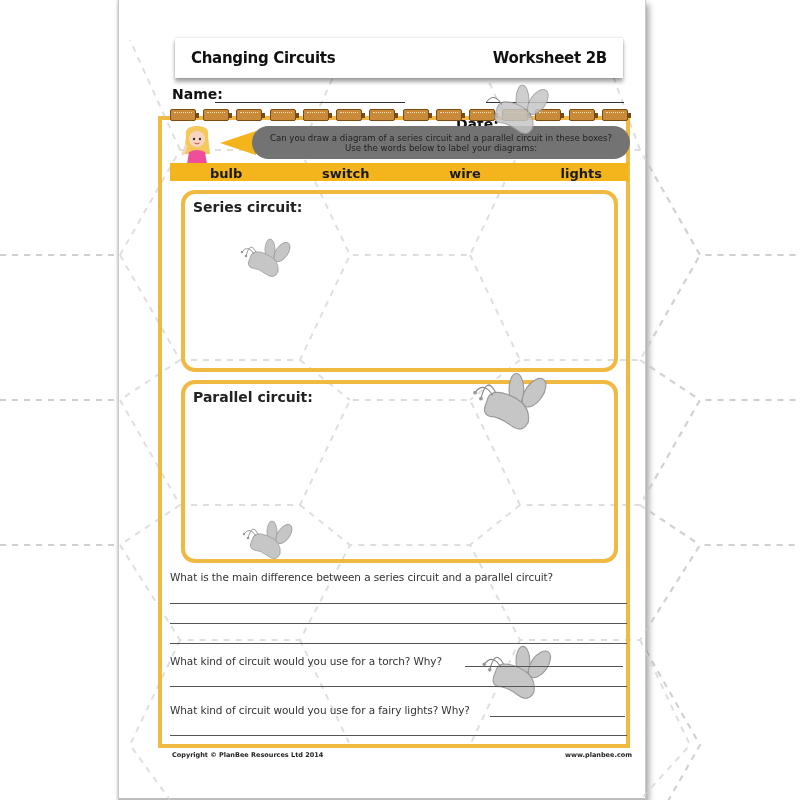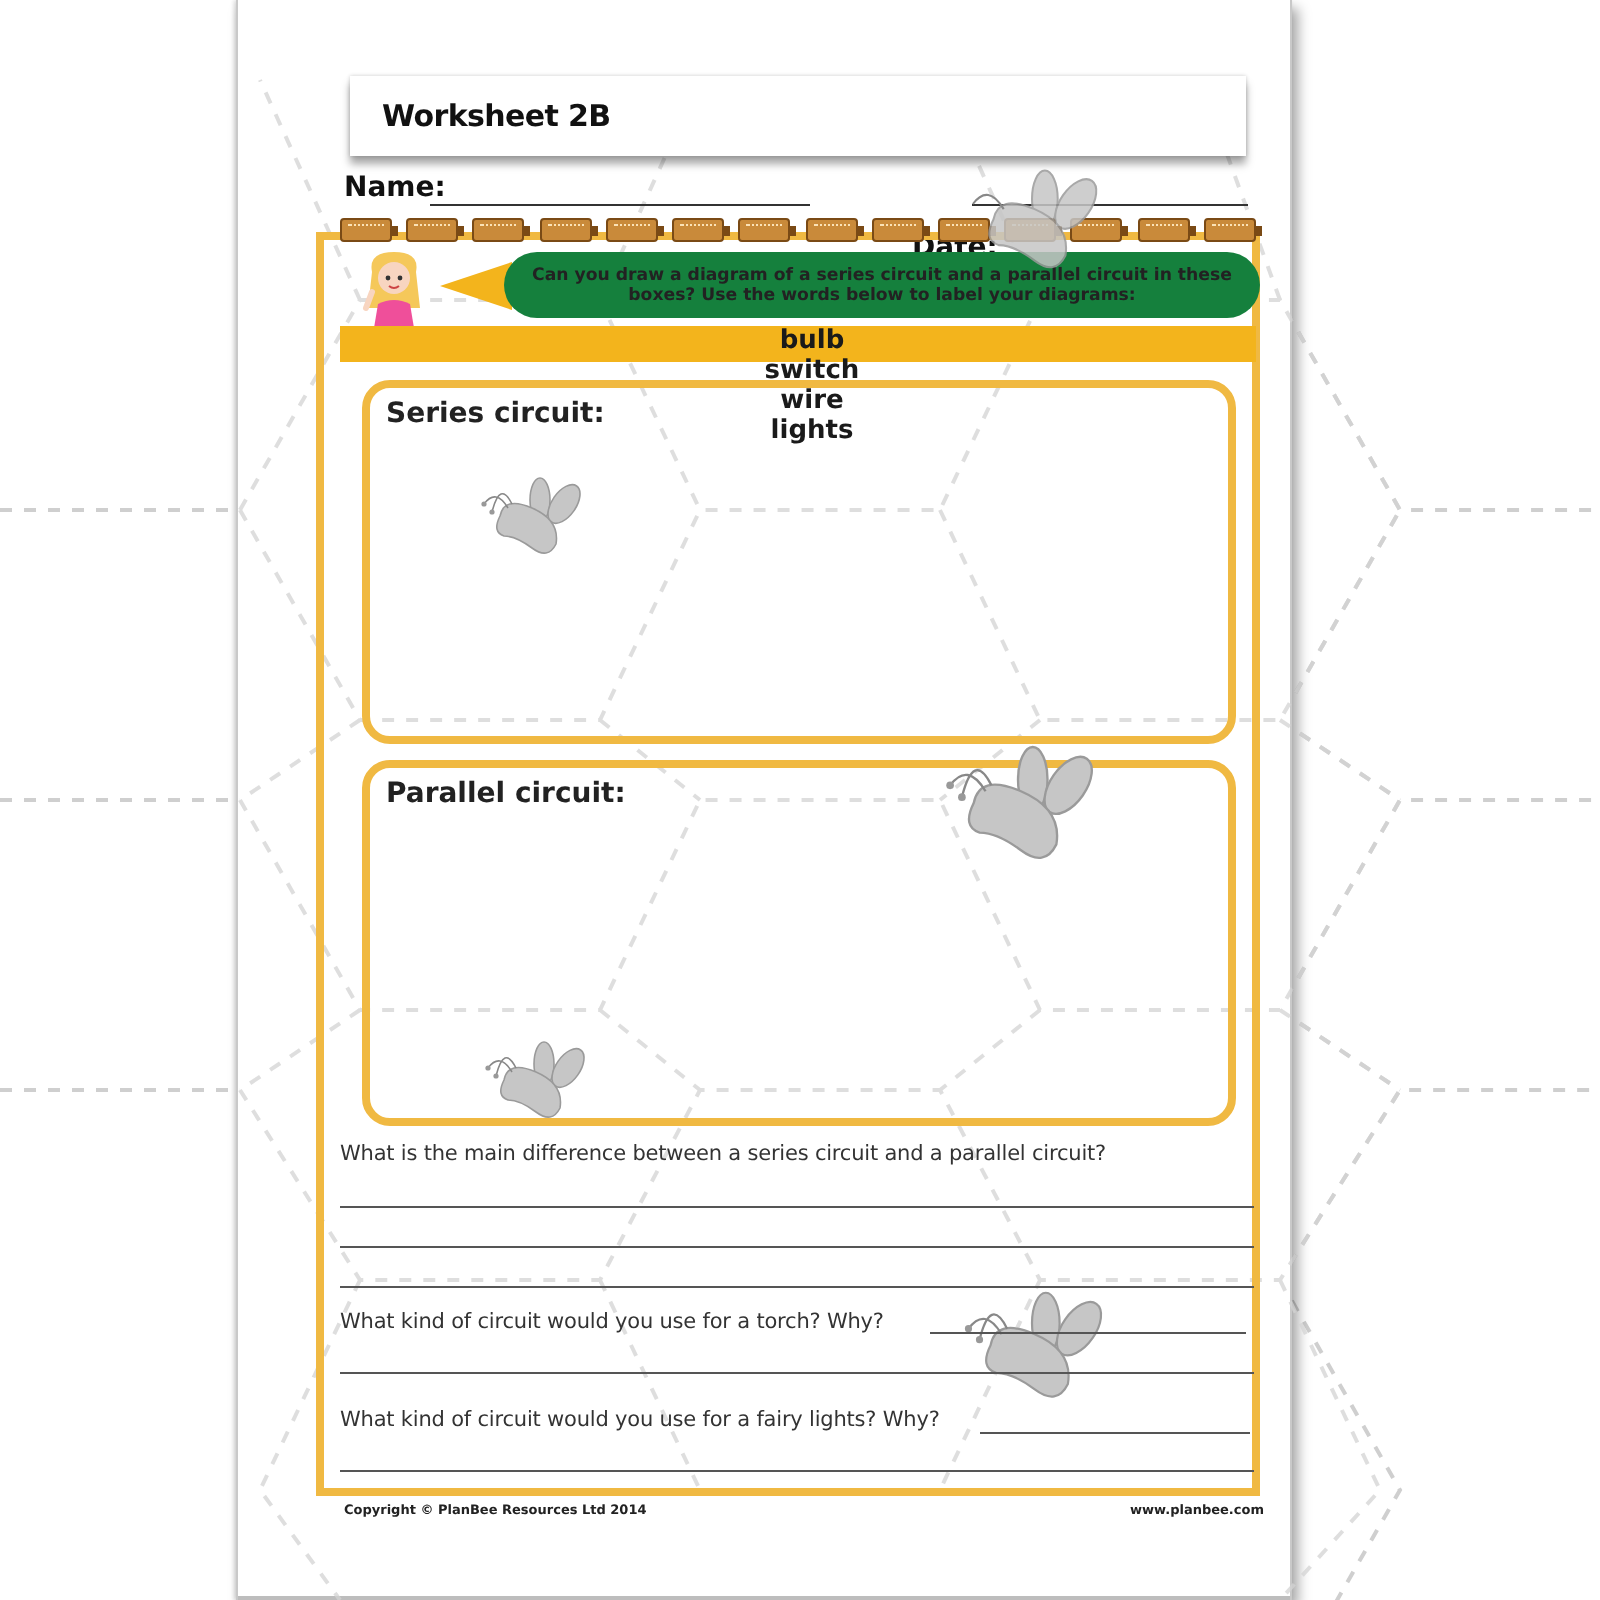--- a/index.html
+++ b/index.html
@@ -58,37 +58,36 @@
       content: ""; position: absolute; left: 3px; top: 2px; width: 18px; height: 6px;
       border-top: 1px dotted #fbe2b6;
     }
 
     .avatar {
       position: absolute; left: 180px; top: 124px; width: 34px; height: 40px;
     }
 
     .speech {
       position: absolute; left: 252px; top: 126px; width: 378px; height: 33px;
-      background: #15803d; border-radius: 18px;
+      background: #737373; border-radius: 18px;
       display: flex; align-items: center; justify-content: center; text-align: center;
-      font-size: 8.6px; line-height: 10px; font-weight: bold; color: #222;
+      font-size: 8.6px; line-height: 10px; font-weight: normal; color: #222;
       padding: 0 12px;
     }
     .speech-tail {
       position: absolute; left: 220px; top: 131px; width: 0; height: 0;
       border-top: 12px solid transparent; border-bottom: 12px solid transparent;
       border-right: 36px solid #f3b41c;
     }
 
     .word-bar {
       position: absolute; left: 170px; top: 163px; width: 458px; height: 18px;
       background: #f3b41c;
-      display: flex; justify-content: space-between; align-items: center;
+      display: flex; justify-content: space-between; align-items: flex-end;
       padding: 0 26px 0 40px;
-      flex-direction: column;
     }
     .word-bar span { font-size: 13px; font-weight: bold; color: #1a1a1a; }
 
     .draw-box {
       position: absolute; left: 181px; width: 437px;
       border: 4px solid #f0b942; border-radius: 14px;
     }
     .draw-box.series { top: 190px; height: 182px; }
     .draw-box.parallel { top: 380px; height: 183px; }
     .draw-box .label {
@@ -154,20 +153,21 @@
     <polyline points="300,505 350,545"></polyline>
     <polyline points="520,505 470,545"></polyline>
     <polyline points="640,505 700,545"></polyline>
     <polyline points="180,640 130,745 170,800"></polyline>
     <polyline points="300,640 350,745 470,745 520,640"></polyline>
     <polyline points="640,640 690,745 640,800"></polyline>
   </g>
 </svg>
 
 <div class="title-banner">
+  <span class="t">Changing Circuits</span>
   <span class="t">Worksheet 2B</span>
 </div>
 
 <span class="name-row name-label">Name:</span>
 <div class="name-line"></div>
 <span class="name-row date-label">Date:</span>
 <div class="date-line"></div>
 
 <div class="frame"></div>
 

